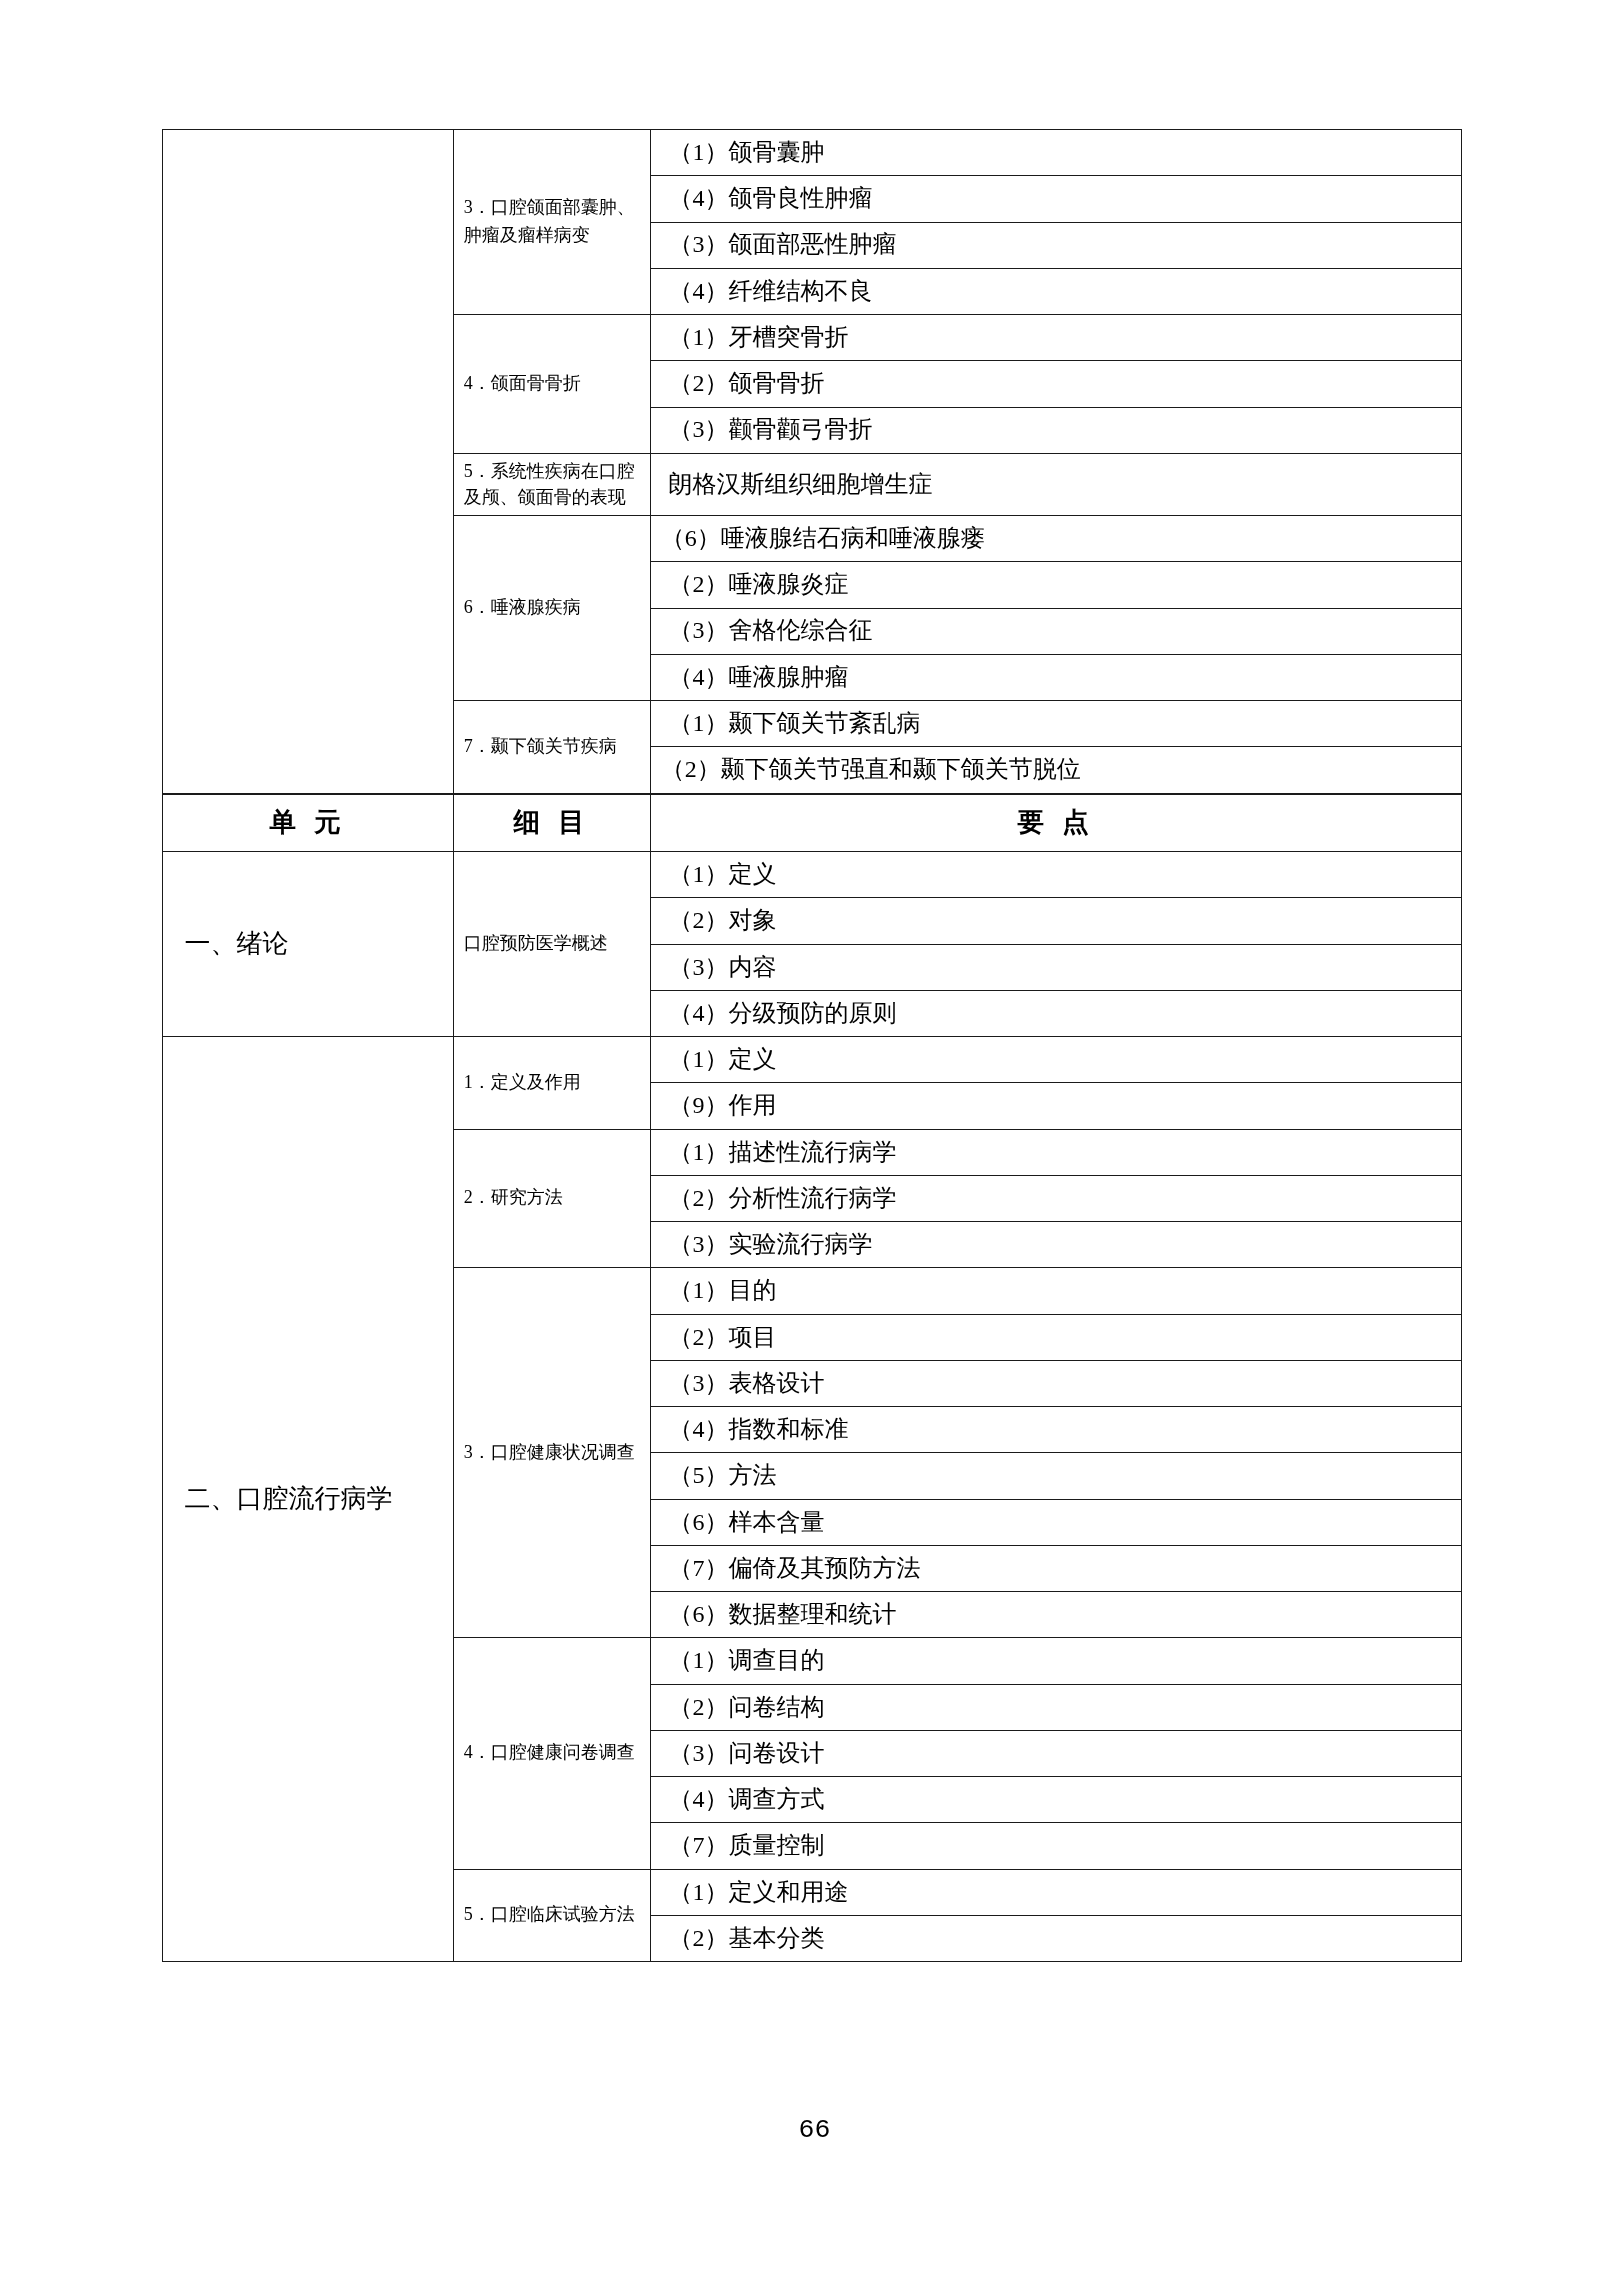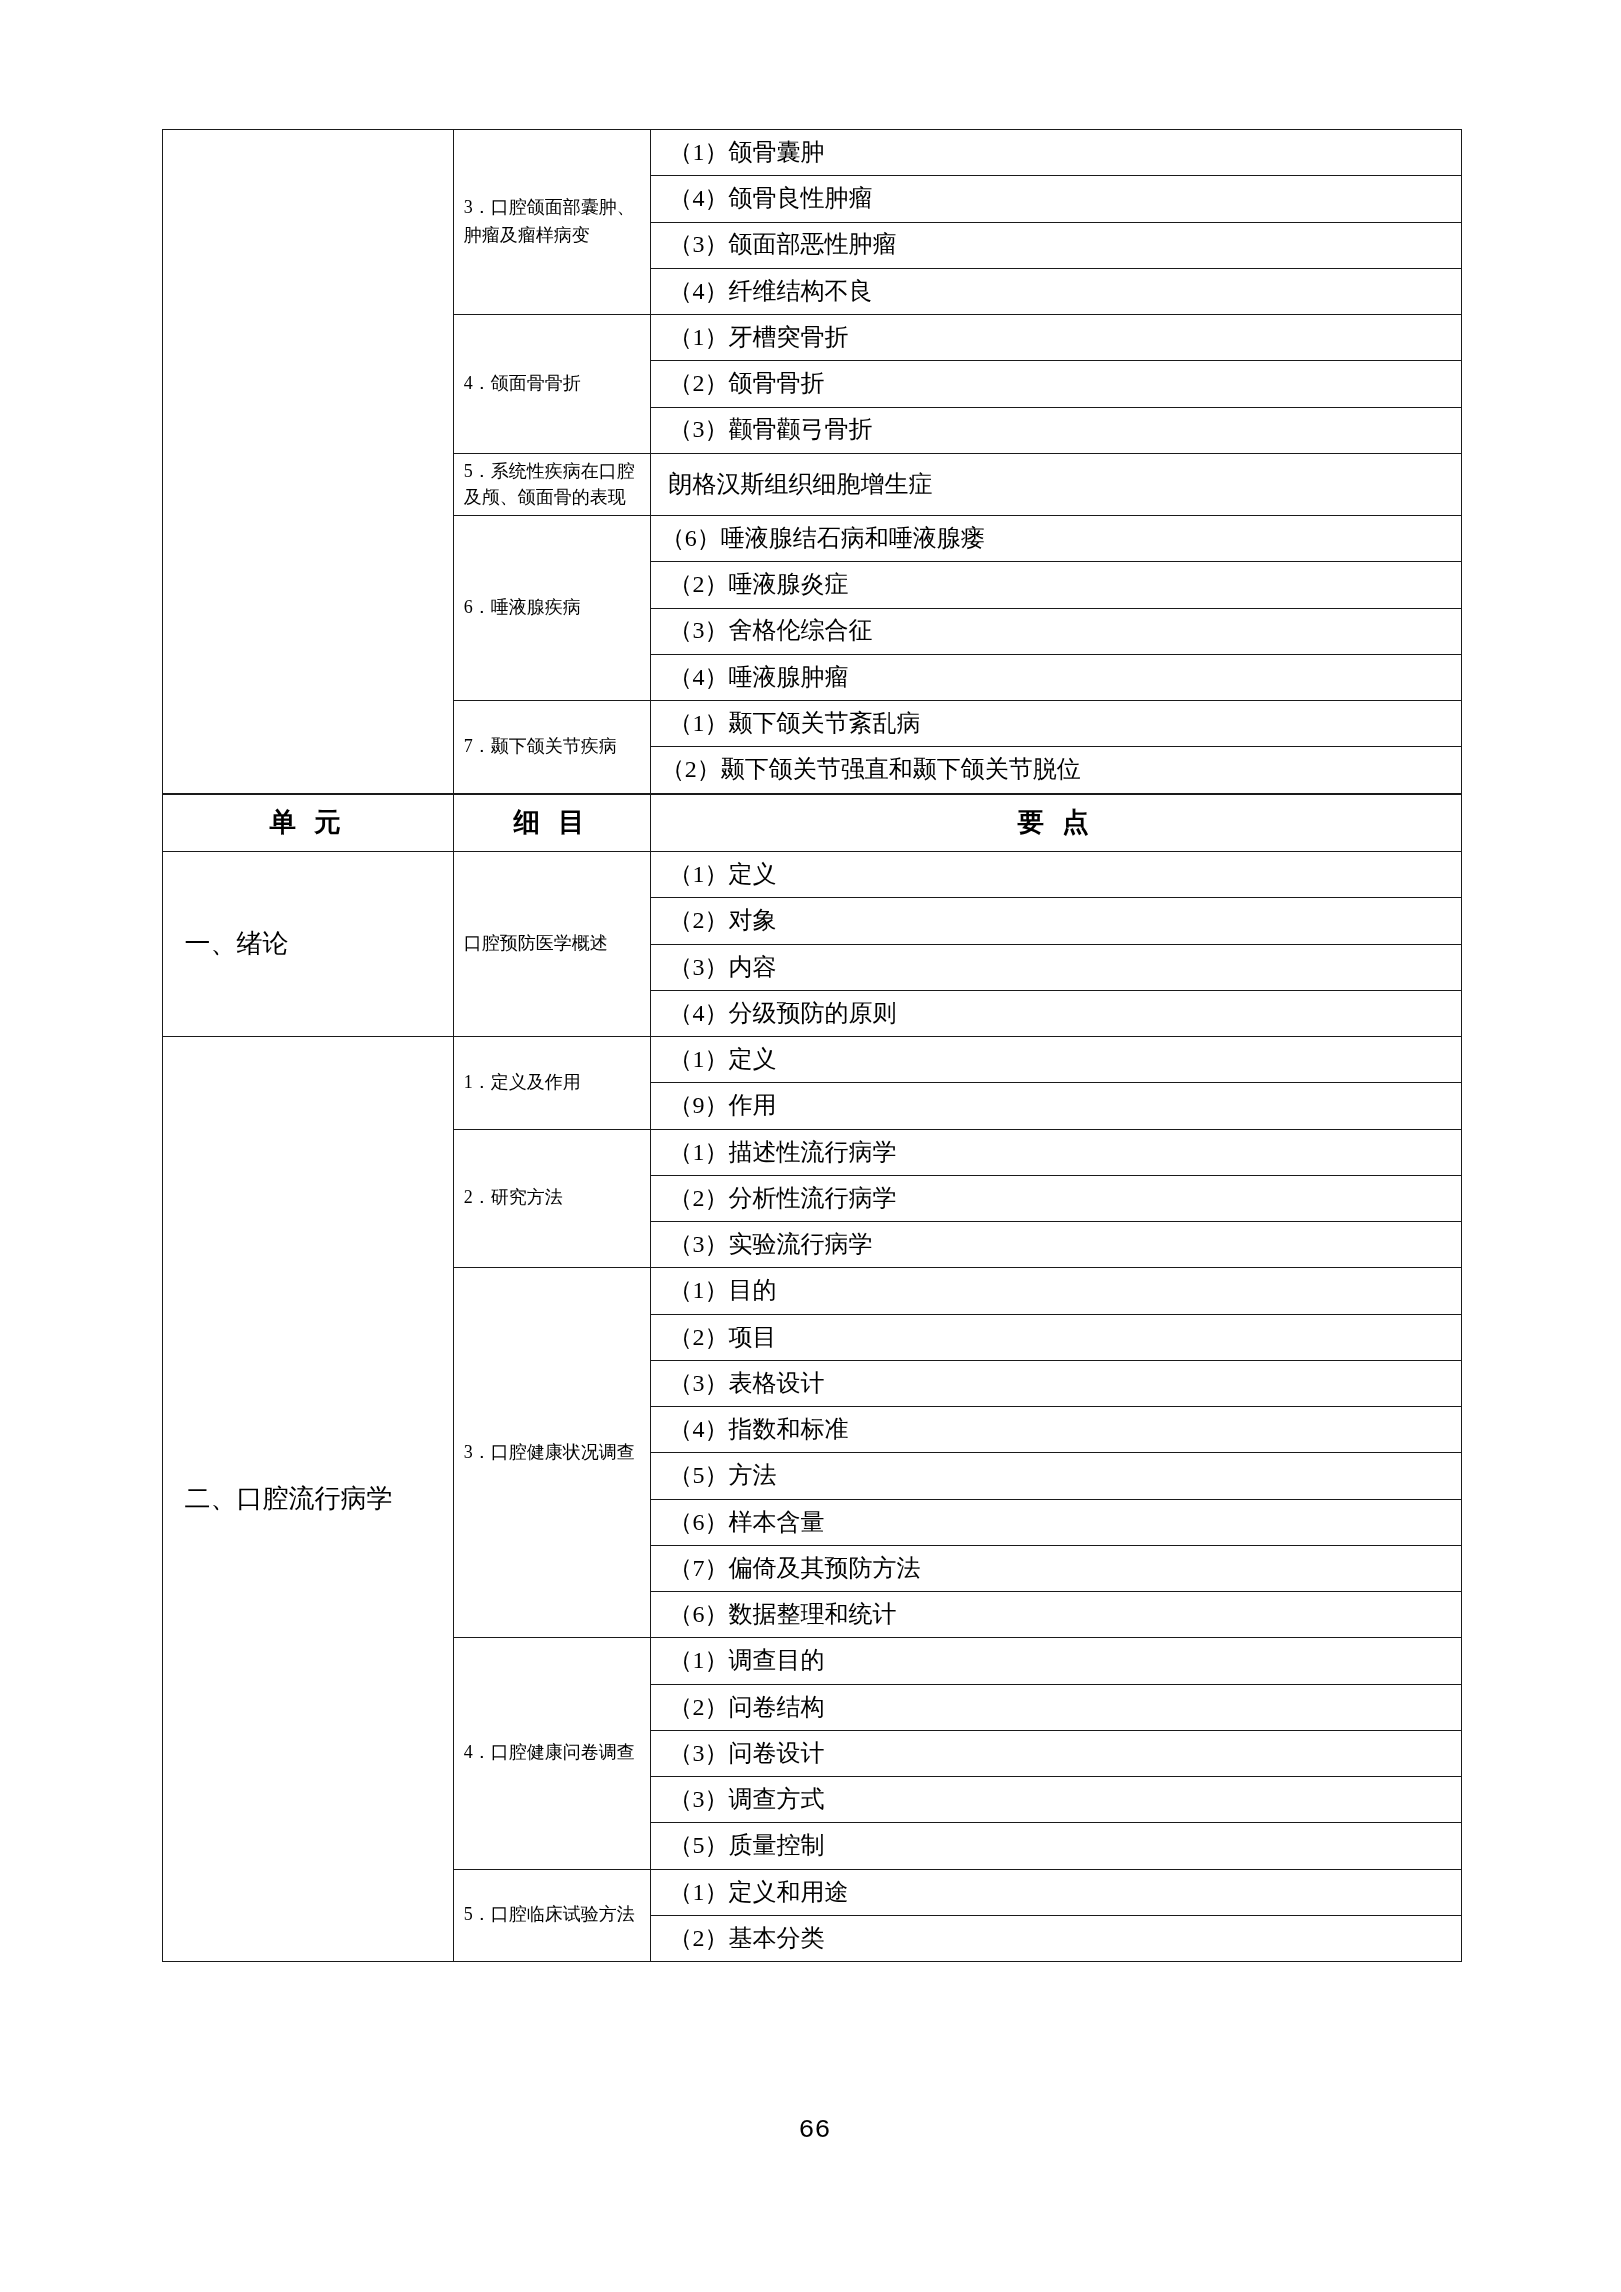--- a/index.html
+++ b/index.html
@@ -352,26 +352,26 @@
             <div class="cell point">（2）问卷结构</div>
           </td>
         </tr>
         <tr>
           <td class="row-h">
             <div class="cell point">（3）问卷设计</div>
           </td>
         </tr>
         <tr>
           <td class="row-h">
-            <div class="cell point">（3）调查方式</div>
-          </td>
-        </tr>
-        <tr>
-          <td class="row-h">
-            <div class="cell point">（5）质量控制</div>
+            <div class="cell point">（4）调查方式</div>
+          </td>
+        </tr>
+        <tr>
+          <td class="row-h">
+            <div class="cell point">（7）质量控制</div>
           </td>
         </tr>
 
         <tr>
           <td rowspan="2">
             <div class="cell detail">5．口腔临床试验方法</div>
           </td>
           <td class="row-h">
             <div class="cell point">（1）定义和用途</div>
           </td>

